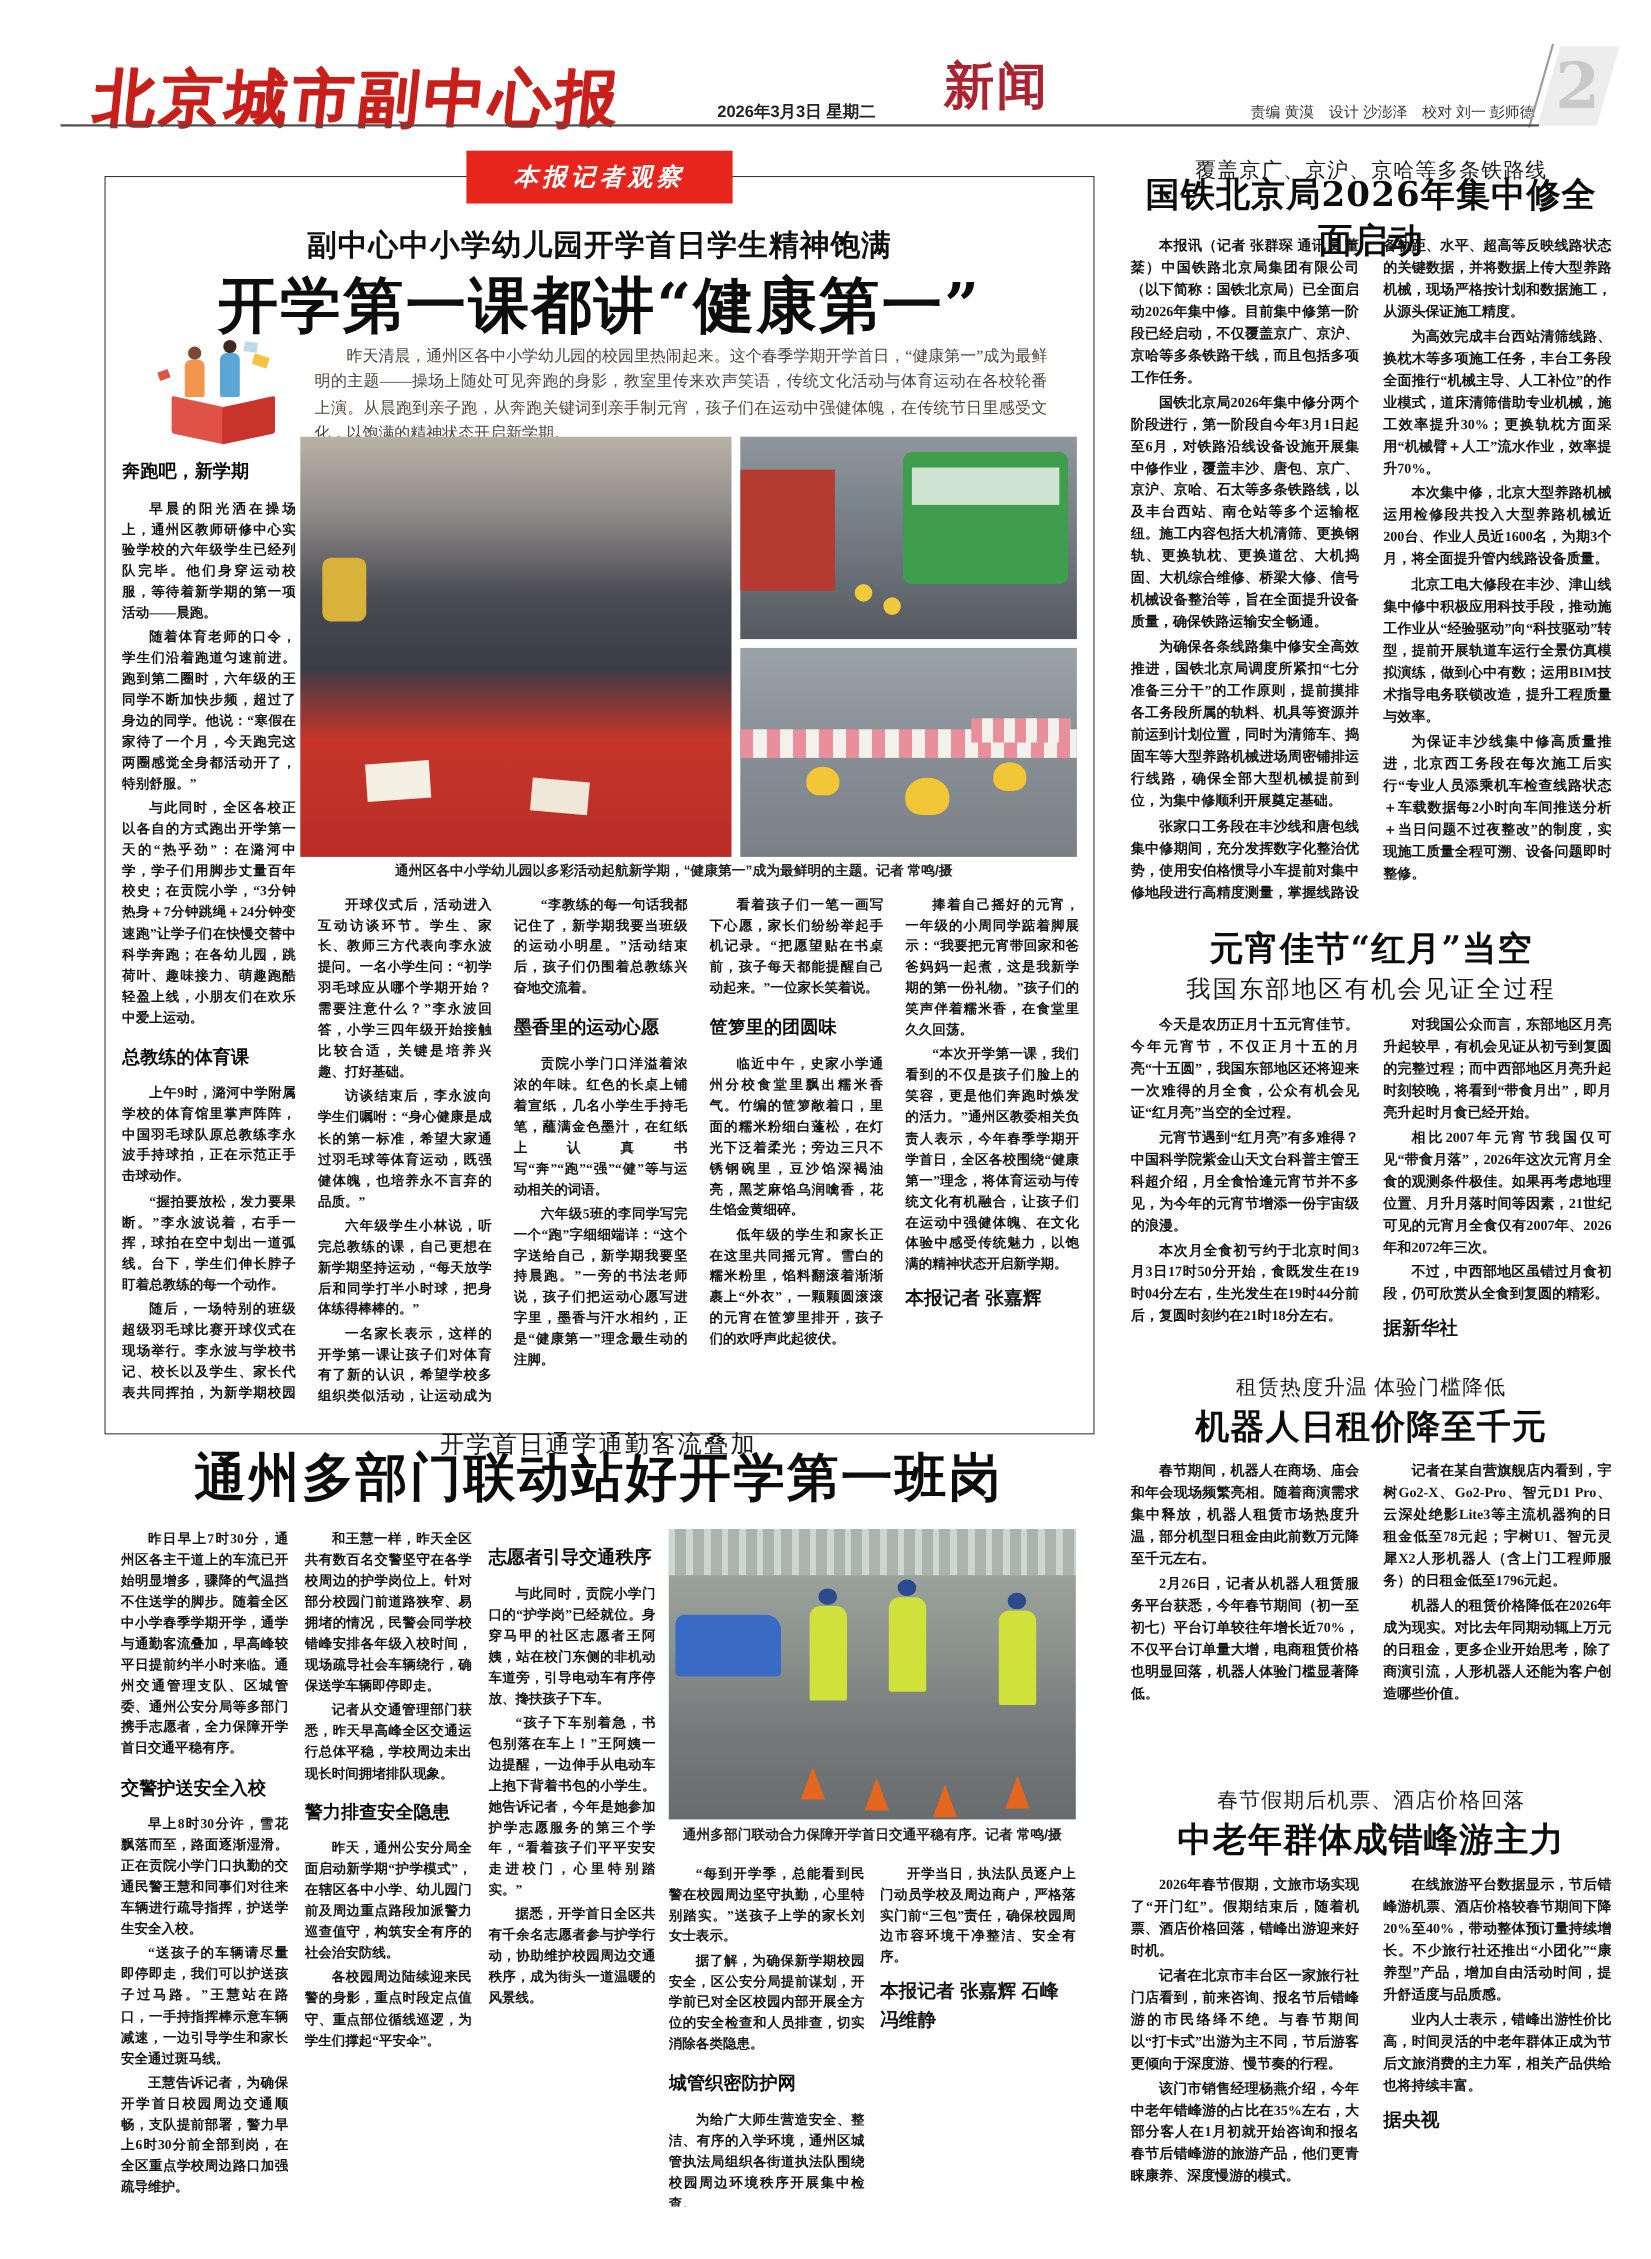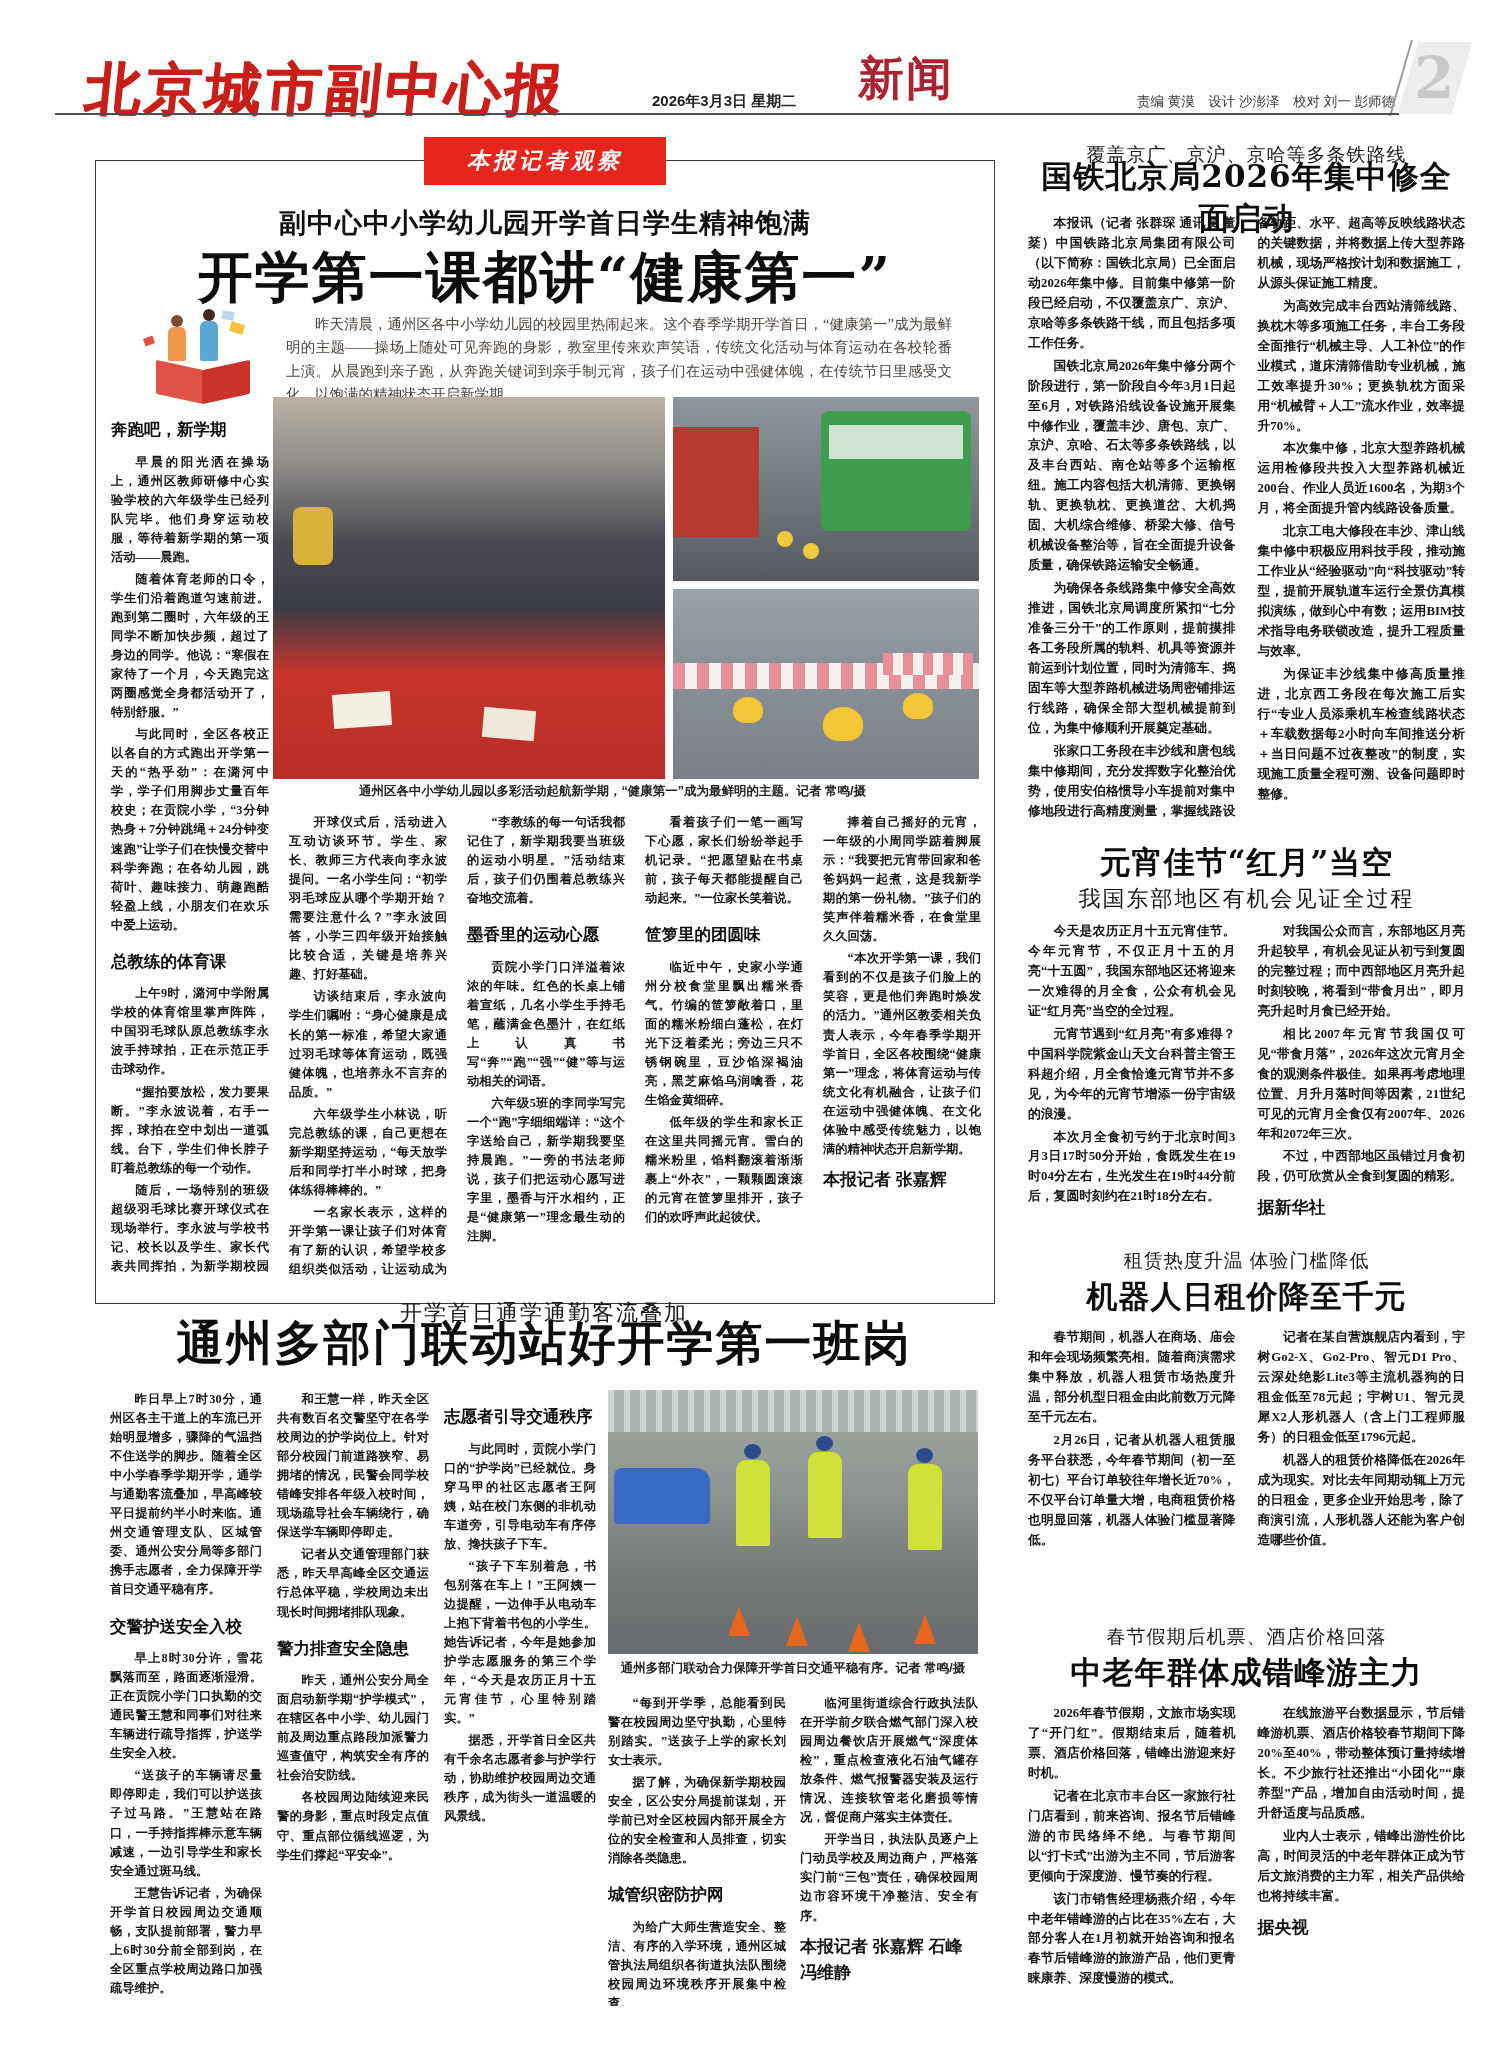--- a/index.html
+++ b/index.html
@@ -193,21 +193,21 @@
     <div class="col" style="left:182px;top:92px;width:152px;height:616px;">
         <p class="para">和王慧一样，昨天全区共有数百名交警坚守在各学校周边的护学岗位上。针对部分校园门前道路狭窄、易拥堵的情况，民警会同学校错峰安排各年级入校时间，现场疏导社会车辆绕行，确保送学车辆即停即走。</p>
         <p class="para">记者从交通管理部门获悉，昨天早高峰全区交通运行总体平稳，学校周边未出现长时间拥堵排队现象。</p>
         <h4 class="subhead">警力排查安全隐患</h4>
         <p class="para">昨天，通州公安分局全面启动新学期“护学模式”，在辖区各中小学、幼儿园门前及周边重点路段加派警力巡查值守，构筑安全有序的社会治安防线。</p>
         <p class="para">各校园周边陆续迎来民警的身影，重点时段定点值守、重点部位循线巡逻，为学生们撑起“平安伞”。</p>
       </div>
     <div class="col" style="left:349px;top:92px;width:152px;height:616px;">
         <h4 class="subhead">志愿者引导交通秩序</h4>
         <p class="para">与此同时，贡院小学门口的“护学岗”已经就位。身穿马甲的社区志愿者王阿姨，站在校门东侧的非机动车道旁，引导电动车有序停放、搀扶孩子下车。</p>
-        <p class="para">“孩子下车别着急，书包别落在车上！”王阿姨一边提醒，一边伸手从电动车上抱下背着书包的小学生。她告诉记者，今年是她参加护学志愿服务的第三个学年，“今天是农历正月十五元宵佳节，心里特别踏实。”</p>
+        <p class="para">“孩子下车别着急，书包别落在车上！”王阿姨一边提醒，一边伸手从电动车上抱下背着书包的小学生。她告诉记者，今年是她参加护学志愿服务的第三个学年，“看着孩子们平平安安走进校门，心里特别踏实。”</p>
         <p class="para">据悉，开学首日全区共有千余名志愿者参与护学行动，协助维护校园周边交通秩序，成为街头一道温暖的风景线。</p>
       </div>
 
     <div class="photo ph-traffic" style="left:513px;top:92px;width:370px;height:264px;">
       <div class="fence"></div>
       <div class="car"></div>
       <div class="officer" style="left:128px;top:70px;"></div>
       <div class="officer" style="left:200px;top:62px;"></div>
       <div class="officer" style="left:300px;top:74px;"></div>
       <div class="cone" style="left:120px;"></div>
@@ -217,21 +217,20 @@
     </div>
     <div class="caption" style="left:513px;top:362px;width:370px;">通州多部门联动合力保障开学首日交通平稳有序。记者 常鸣/摄</div>
 
     <div class="col" style="left:513px;top:396px;width:178px;height:312px;">
         <p class="para">“每到开学季，总能看到民警在校园周边坚守执勤，心里特别踏实。”送孩子上学的家长刘女士表示。</p>
         <p class="para">据了解，为确保新学期校园安全，区公安分局提前谋划，开学前已对全区校园内部开展全方位的安全检查和人员排查，切实消除各类隐患。</p>
         <h4 class="subhead">城管织密防护网</h4>
         <p class="para">为给广大师生营造安全、整洁、有序的入学环境，通州区城管执法局组织各街道执法队围绕校园周边环境秩序开展集中检查。</p>
       </div>
     <div class="col" style="left:705px;top:396px;width:178px;height:312px;">
-        <p class="para">临河里街道综合行政执法队在开学前夕联合燃气部门深入校园周边餐饮店开展燃气“深度体检”，重点检查液化石油气罐存放条件、燃气报警器安装及运行情况、连接软管老化磨损等情况，督促商户落实主体责任。</p>
         <p class="para">开学当日，执法队员逐户上门动员学校及周边商户，严格落实门前“三包”责任，确保校园周边市容环境干净整洁、安全有序。</p>
         <div class="sig">本报记者 张嘉辉 石峰 冯维静</div>
       </div>
   </div>
 
   <div class="rightzone">
 
     <div class="r-kicker" style="top:12px;">覆盖京广、京沪、京哈等多条铁路线</div>
     <div class="r-headline" style="top:26px;">国铁北京局2026年集中修全面启动</div>
     <div class="rbody" style="top:84px;height:620px;">

